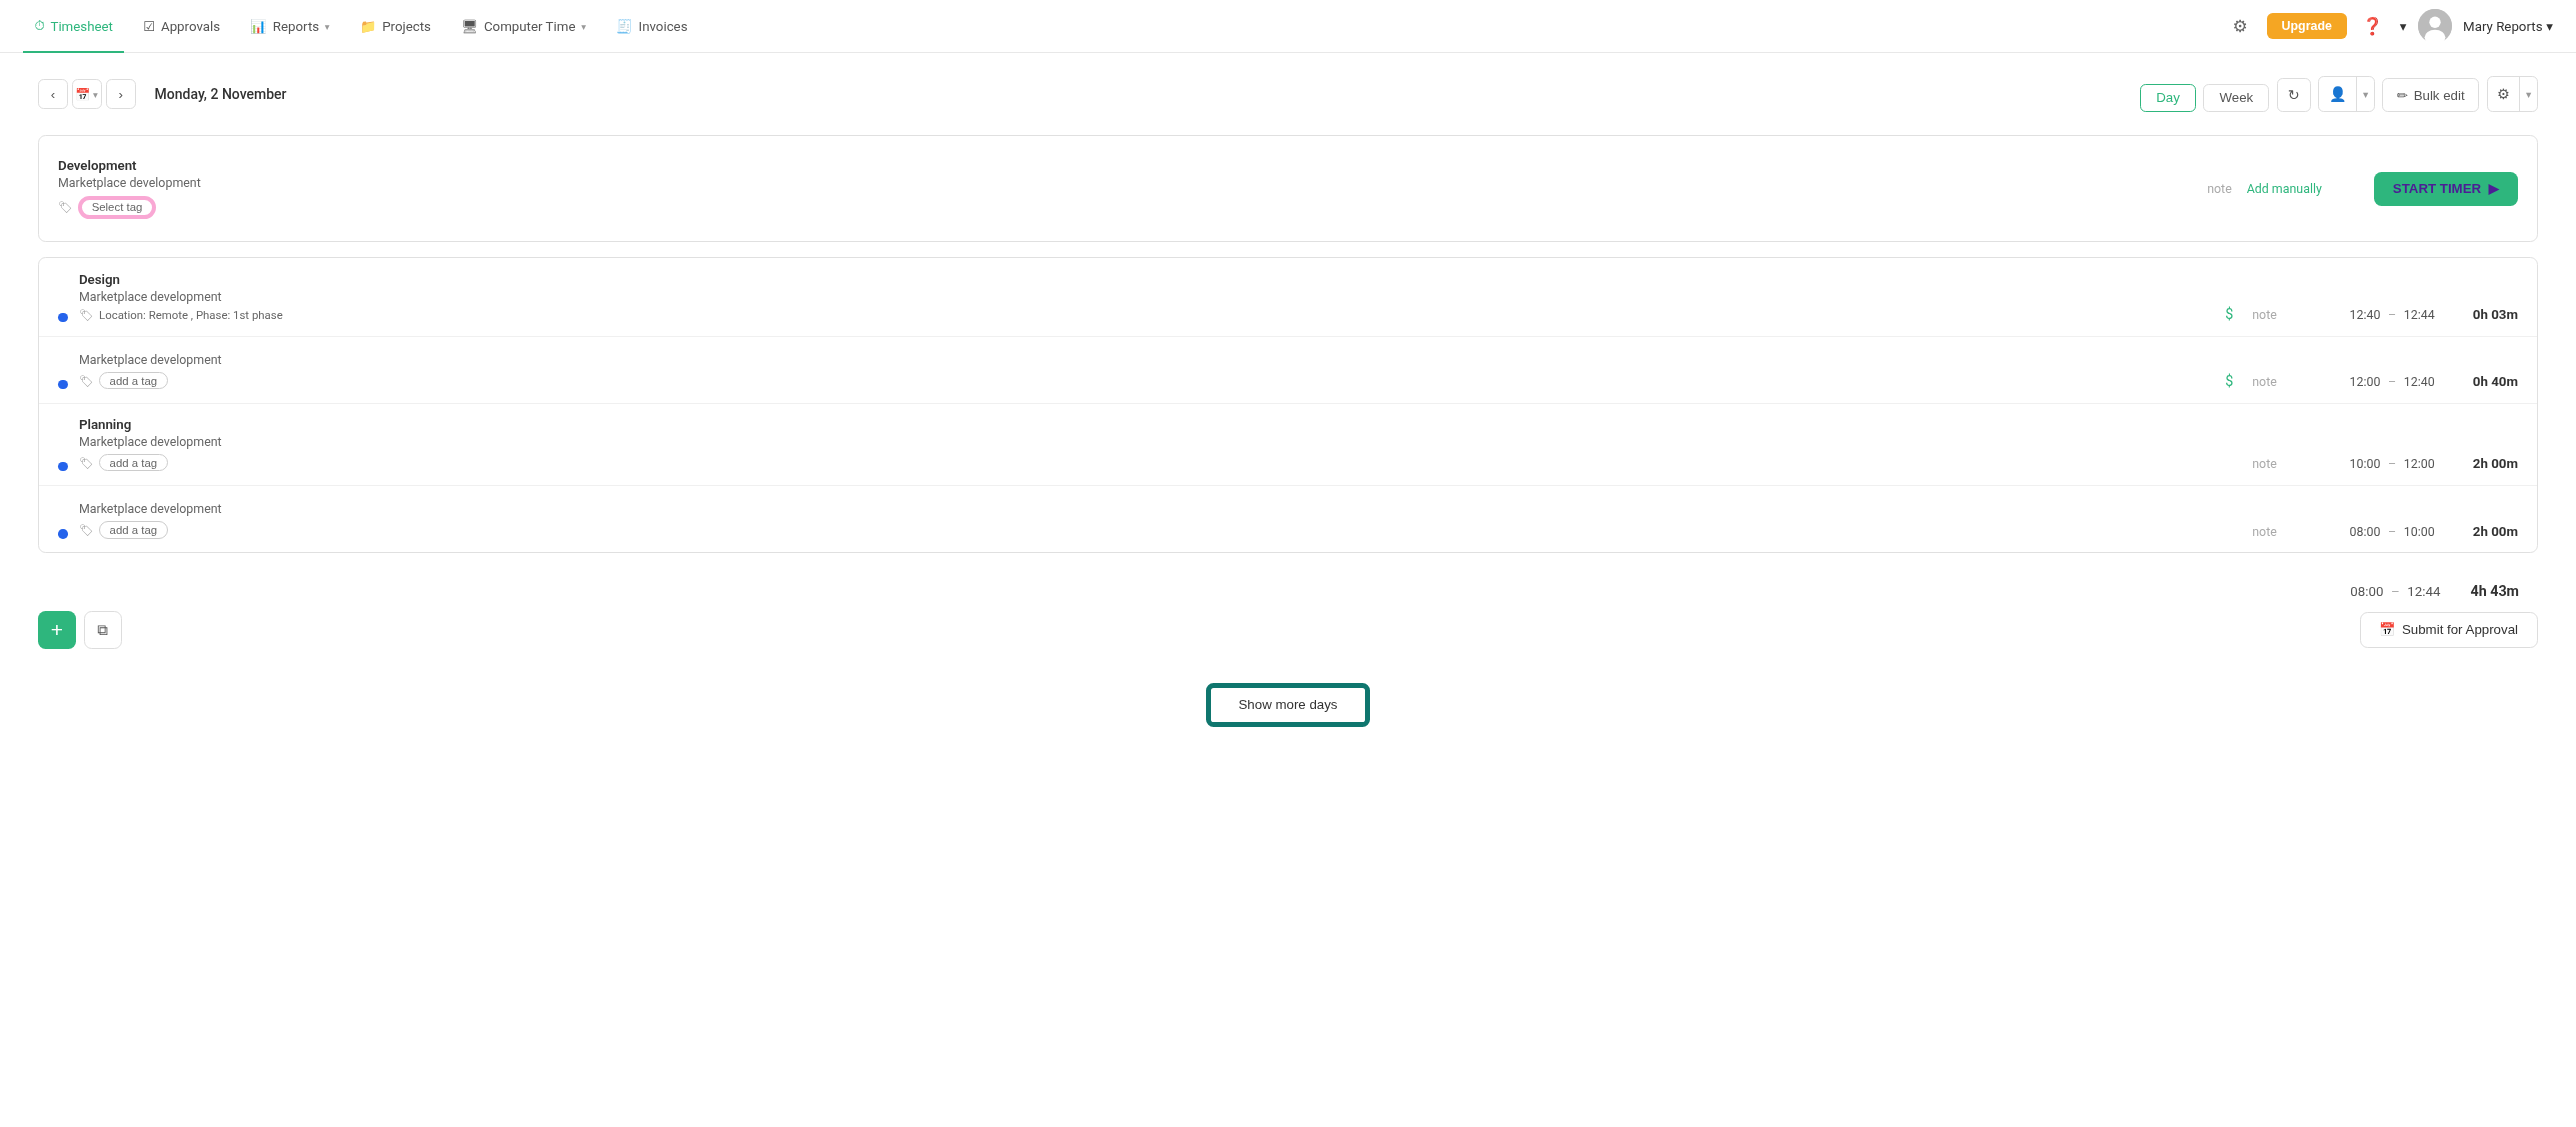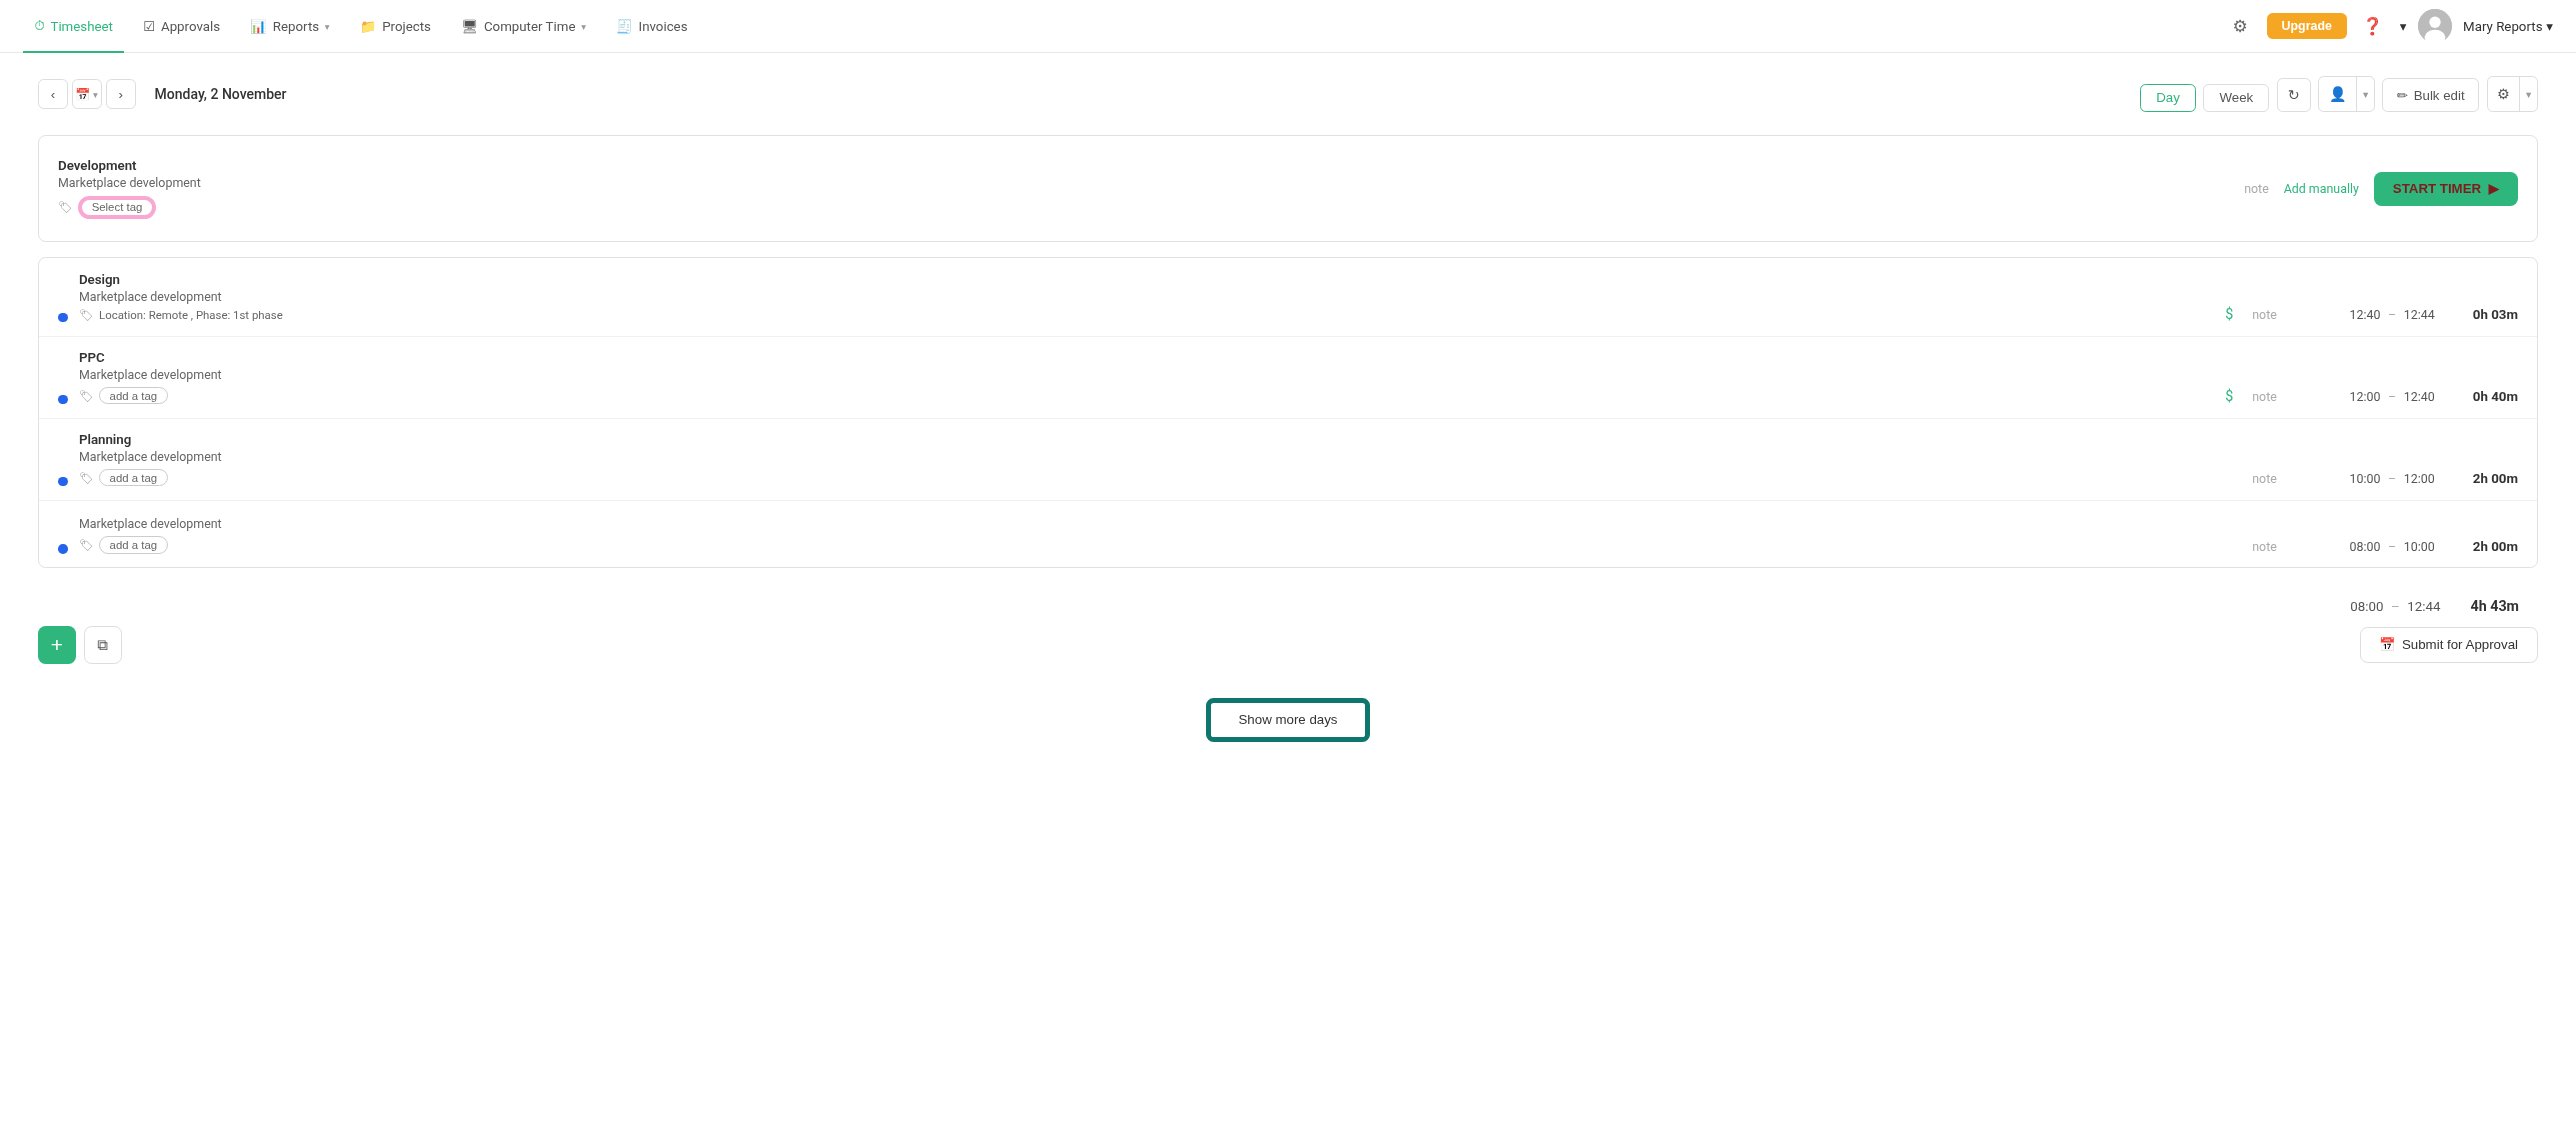--- a/index.html
+++ b/index.html
@@ -39,21 +39,21 @@
     
     .entry-top { border: 1px solid #e0e0e0; border-radius: 7.6px; padding: 22px 19px; margin-bottom: 15px; display: flex; align-items: center; gap: 15px; }
     .entry-top-info { flex: 1; }
     .entry-top-info .project-name { font-size: 13.3px; font-weight: 600; color: #333; }
     .entry-top-info .sub-name { font-size: 12.4px; color: #666; margin-top: 1.9px; }
     .entry-top-info .tag-row { display: flex; align-items: center; gap: 5.7px; margin-top: 5.7px; }
     .tag-icon { color: #999; font-size: 11.4px; }
     .select-tag-btn { border: 4px solid #f9a8d4; border-radius: 11.4px; padding: 1.9px 9.5px; font-size: 11.4px; color: #666; background: #fff; cursor: pointer; }
     .note-label { color: #aaa; font-size: 12.4px; }
     .add-manually-btn { color: #2eb67d; font-size: 12.4px; cursor: pointer; white-space: nowrap; }
-    .start-timer-btn { display: flex; align-items: center; gap: 7.6px; background: #2eb67d; color: #7f1d1d; border: none; border-radius: 7.6px; padding: 9.5px 19px; font-size: 13.3px; font-weight: 600; cursor: pointer; white-space: nowrap; }
+    .start-timer-btn { display: flex; align-items: center; gap: 7.6px; background: #2eb67d; color: #4c1d95; border: none; border-radius: 7.6px; padding: 9.5px 19px; font-size: 13.3px; font-weight: 600; cursor: pointer; white-space: nowrap; margin-left: 37px; }
     .play-icon { font-size: 13.3px; }
 
     
     .entries-container { border: 1px solid #e0e0e0; border-radius: 7.6px; overflow: hidden; margin-bottom: 19px; }
     .time-entry { display: flex; align-items: flex-end; gap: 11.4px; padding: 13.3px 19px; border-bottom: 1px solid #f0f0f0; }
     .time-entry:last-child { border-bottom: none; }
     .entry-dot { width: 9.5px; height: 9.5px; border-radius: 50%; background: #2563eb; flex-shrink: 0; }
     .entry-info { flex: 1; }
     .entry-title { font-size: 13.3px; font-weight: 600; color: #333; }
     .entry-project { font-size: 12.4px; color: #666; margin-top: 1.9px; }
@@ -203,21 +203,20 @@
         <span>12:40</span>
         <span class="time-dash">–</span>
         <span>12:44</span>
       </div>
       <span class="entry-duration">0h 03m</span>
     </div>
 
     <div class="time-entry">
       <div class="entry-dot"></div>
       <div class="entry-info">
-        <div class="entry-title">PPC</div>
         <div class="entry-project">Marketplace development</div>
         <div class="entry-tags">
           <span class="tag-icon">🏷</span>
           <button class="add-tag-btn">add a tag</button>
         </div>
       </div>
       <span class="entry-billable">$</span>
       <span class="entry-note">note</span>
       <div class="entry-time">
         <span>12:00</span>

